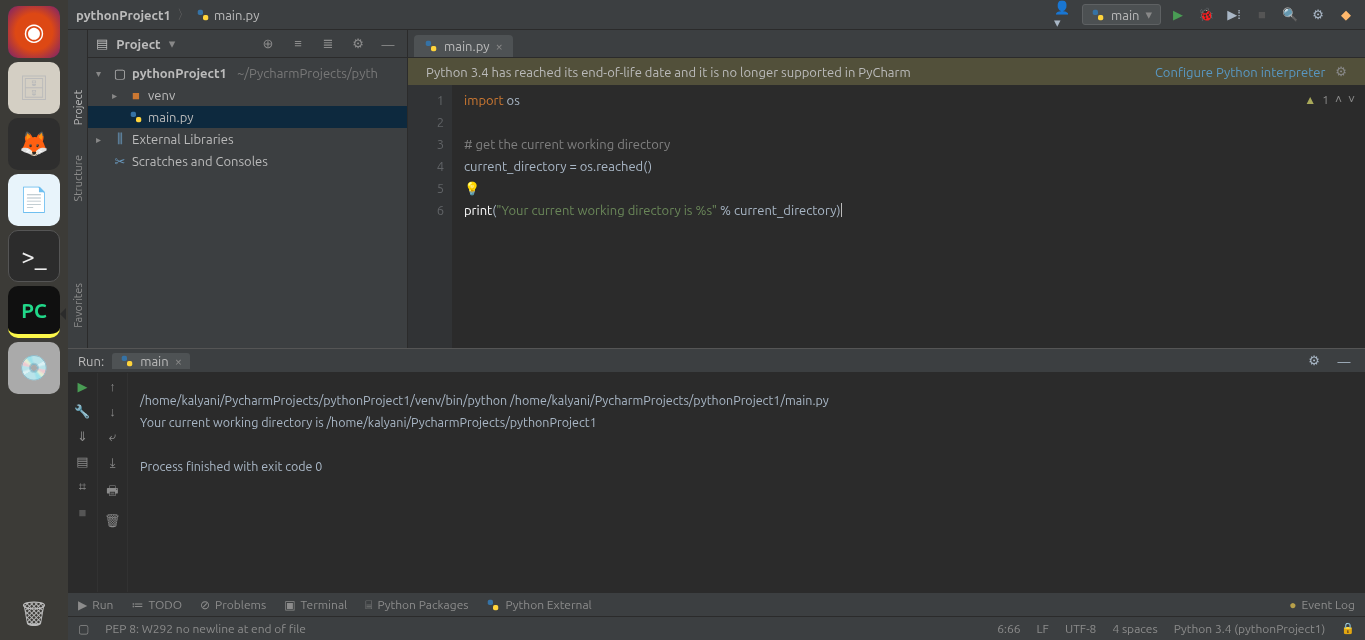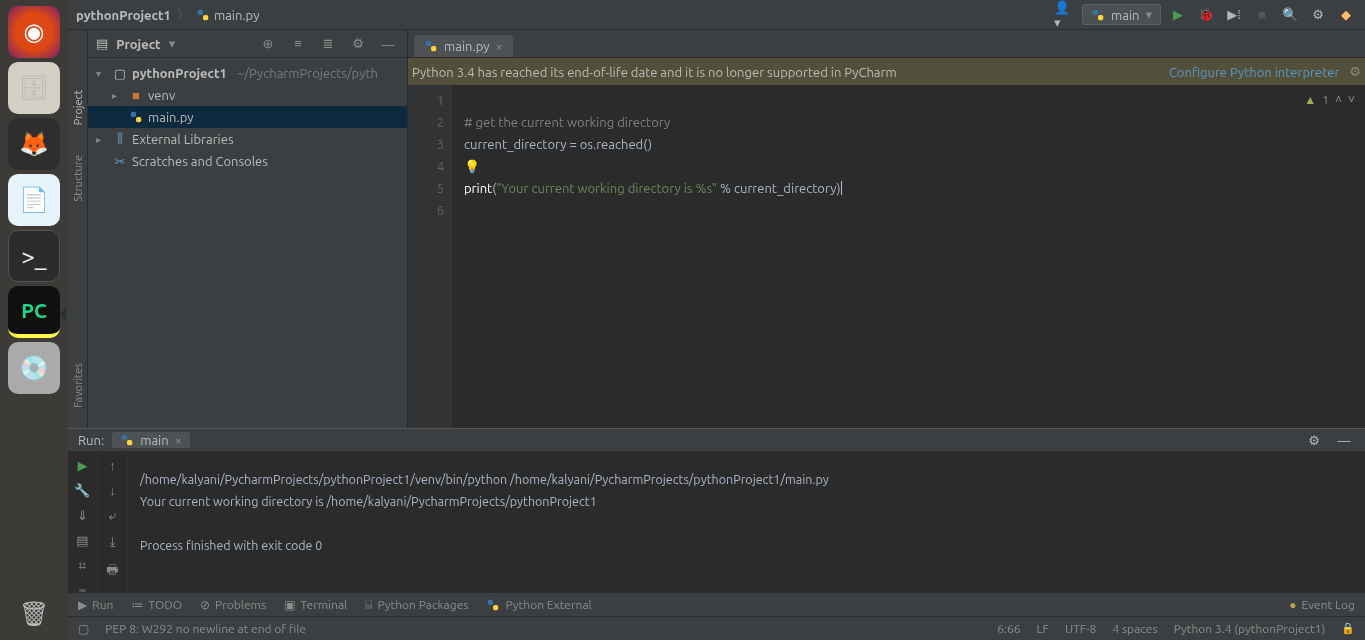--- a/index.html
+++ b/index.html
@@ -38,37 +38,37 @@
 .tree-row .exp { width: 12px; color: #888; font-size: 10px; }
 .tree-row .ticon { width: 16px; display: flex; justify-content: center; }
 .tree-row .label { color: #bbb; }
 .tree-row .path { color: #787878; }
 .indent1 { padding-left: 24px; }
 .indent2 { padding-left: 40px; }
 .editor-area { flex: 1; display: flex; flex-direction: column; background: #2b2b2b; }
 .tabs { height: 28px; background: #3c3f41; display: flex; align-items: flex-end; padding-left: 6px; border-bottom: 1px solid #2b2b2b; }
 .tab { background: #4e5254; padding: 4px 10px; display: flex; align-items: center; gap: 6px; border-top-left-radius: 4px; border-top-right-radius: 4px; font-size: 13px; }
 .tab .close { color: #888; cursor: pointer; }
-.banner { background: #52503a; color: #bbbbbb; padding: 6px 4px; font-size: 13px; display: flex; align-items: center; gap: 10px; }
+.banner { background: #52503a; color: #bbbbbb; padding: 6px 18px; font-size: 13px; display: flex; align-items: center; gap: 10px; }
 .banner .spacer { flex: 1; }
 .banner a { color: #5998c3; cursor: pointer; }
 .banner .gear { color: #888; cursor: pointer; }
 .editor { flex: 1; display: flex; font-family: "JetBrains Mono", "Consolas", monospace; font-size: 13px; position: relative; }
 .gutter { width: 44px; background: #313335; color: #606366; text-align: right; padding: 4px 8px 0 0; line-height: 22px; user-select: none; }
 .code { flex: 1; padding: 4px 0 0 12px; line-height: 22px; position: relative; }
 .code .kw { color: #cc7832; }
 .code .id { color: #a9b7c6; }
 .code .cm { color: #808080; }
 .code .st { color: #6a8759; }
 .code .fn { color: #ffffff; }
 .cursor-caret { border-right: 1px solid #bbb; }
 .insp { position: absolute; right: 10px; top: 4px; display: flex; gap: 6px; align-items: center; color: #888; font-size: 12px; }
 .insp .warn { color: #a9a95a; }
 .hscroll-stub { height: 10px; background: #3c3f41; }
-.run-panel { height: 164px; background: #2b2b2b; display: flex; flex-direction: column; border-top: 1px solid #555; }
+.run-panel { height: 244px; background: #2b2b2b; display: flex; flex-direction: column; border-top: 1px solid #555; }
 .run-header { height: 24px; background: #3c3f41; display: flex; align-items: center; padding: 0 10px; gap: 8px; border-bottom: 1px solid #2b2b2b; }
 .run-tab { background: #4e5254; padding: 1px 8px; border-radius: 3px 3px 0 0; display: flex; gap: 6px; align-items: center; }
 .run-body { flex: 1; display: flex; }
 .run-left { width: 60px; display: flex; }
 .run-col { width: 30px; display: flex; flex-direction: column; align-items: center; padding-top: 6px; gap: 10px; color: #8c8c8c; border-right: 1px solid #323232; }
 .run-out { flex: 1; padding: 16px 12px; font-family: "JetBrains Mono", "Consolas", monospace; font-size: 12.5px; line-height: 22px; color: #a9b7c6; }
 .bottombar { height: 24px; background: #3c3f41; display: flex; align-items: center; padding: 0 10px; gap: 18px; border-top: 1px solid #2b2b2b; font-size: 12px; color: #8c8c8c; }
 .bottombar .bi { display: flex; align-items: center; gap: 5px; cursor: pointer; }
 .bottombar .spacer { flex: 1; }
 .statusbar { height: 24px; background: #3c3f41; display: flex; align-items: center; padding: 0 10px; gap: 16px; font-size: 12px; color: #8c8c8c; border-top: 1px solid #2b2b2b; }
@@ -208,20 +208,21 @@
       <div class="editor">
         <div class="gutter">
           <div>1</div>
           <div>2</div>
           <div>3</div>
           <div>4</div>
           <div>5</div>
           <div>6</div>
         </div>
         <div class="code">
+          <div><span class="kw">import</span><span class="id"> os</span></div>
           <div>&nbsp;</div>
           <div><span class="cm"># get the current working directory</span></div>
           <div><span class="id">current_directory = os.reached()</span></div>
           <div><span class="bulb">💡</span></div>
           <div><span class="fn">print</span><span class="id">(</span><span class="st">"Your current working directory is %s"</span><span class="id"> % current_directory)</span><span class="cursor-caret"></span></div>
           <div class="insp">
             <span class="warn">▲</span>
             <span>1</span>
             <span>˄</span>
             <span>˅</span>

